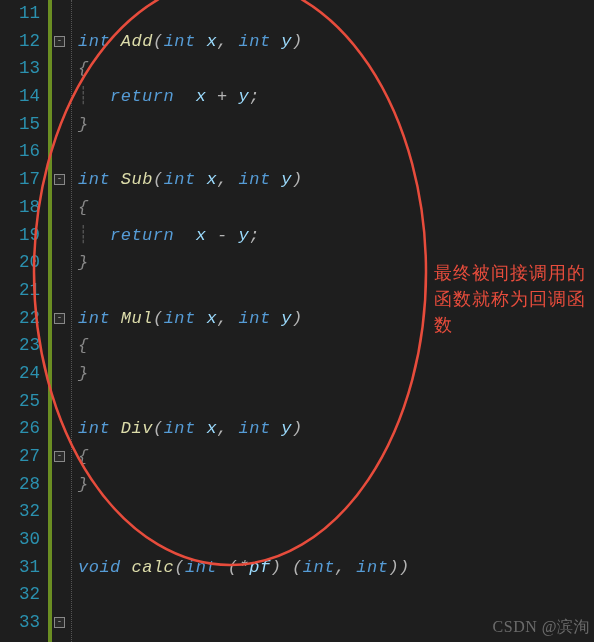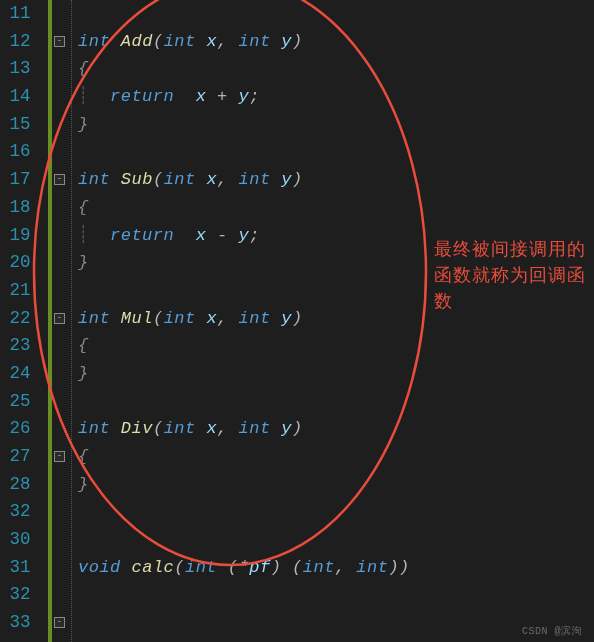--- a/index.html
+++ b/index.html
@@ -12,21 +12,21 @@
       overflow: hidden;
       position: relative;
     }
     .editor {
       display: flex;
       height: 100%;
     }
     .gutter {
       background: #1e1e1e;
       width: 48px;
-      text-align: center;
+      text-align: right;
       padding-right: 8px;
       color: #2b91af;
       user-select: none;
       flex-shrink: 0;
     }
     .gutter-line {
       height: 27.7px;
       line-height: 27.7px;
       font-size: 17.5px;
     }
@@ -90,35 +90,35 @@
       pointer-events: none;
     }
     .annotation-ellipse ellipse {
       fill: none;
       stroke: #e74c3c;
       stroke-width: 2.5;
     }
     .annotation-text {
       position: absolute;
       right: 2px;
-      top: 236px;
+      top: 260px;
       color: #e74c3c;
       font-family: "Microsoft YaHei", sans-serif;
       font-size: 18px;
       line-height: 26px;
       width: 158px;
       letter-spacing: 1px;
     }
     .watermark {
       position: absolute;
-      right: 12px;
+      right: 4px;
       bottom: 4px;
       color: rgba(200,200,200,0.45);
-      font-family: Liberation Mono, monospace;
-      font-size: 10px;
+      font-family: Liberation Serif, serif;
+      font-size: 16px;
       letter-spacing: 0.5px;
     }
     .inner-guide {
       color: #555;
       display: inline-block;
       width: 32px;
     }
   </style>
 </head>
 <body>

